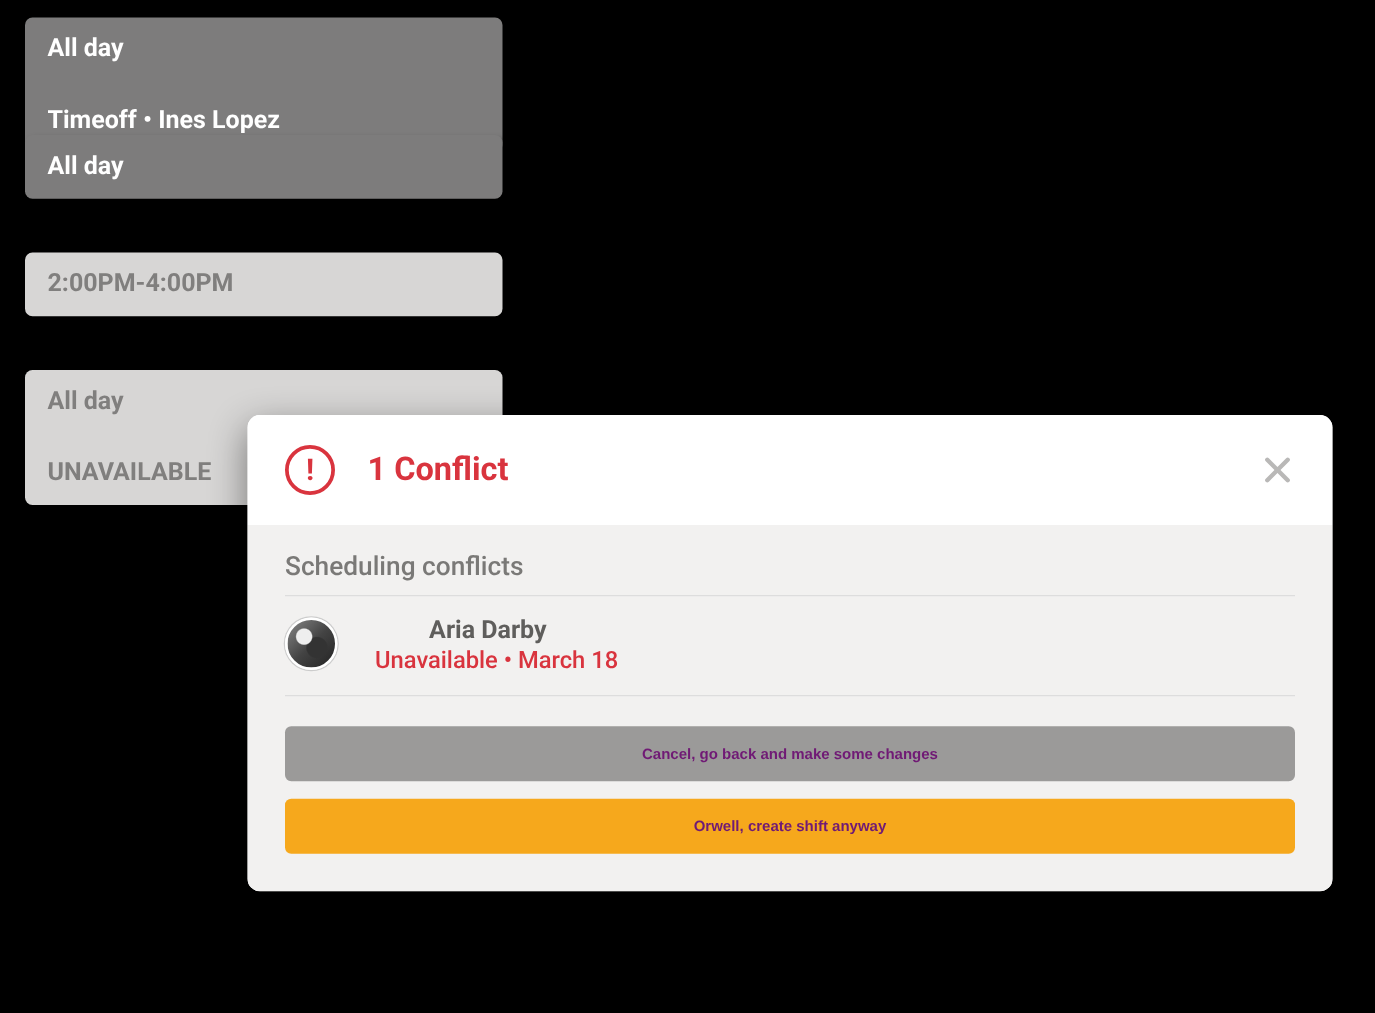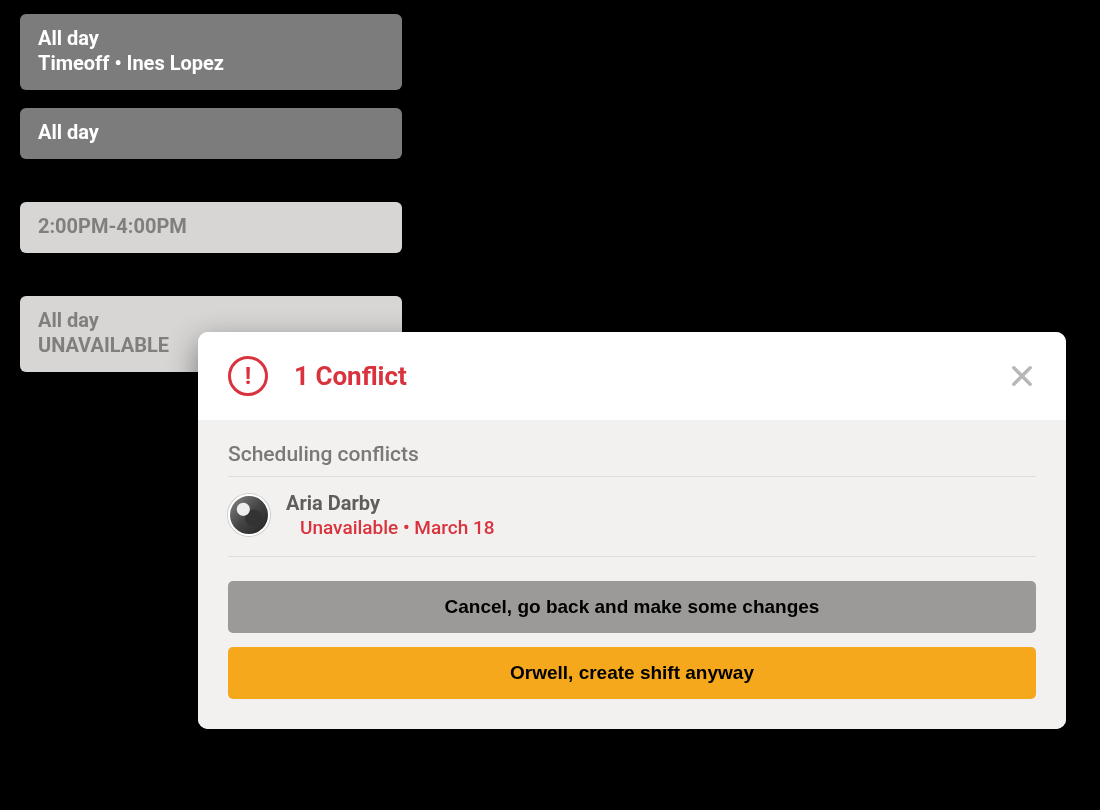--- a/index.html
+++ b/index.html
@@ -7,21 +7,21 @@
   .canvas { position: relative; width: 1100px; height: 810px; }
 
   .card {
     position: absolute;
     width: 382px;
     border-radius: 6px;
     padding: 12px 18px 14px 18px;
     box-shadow: 3px 4px 6px rgba(0,0,0,0.45);
   }
   .card .time { font-size: 20px; font-weight: 700; line-height: 1.25; }
-  .card .desc { font-size: 20px; font-weight: 700; line-height: 1.25; }
+  .card .desc { font-size: 20px; font-weight: 700; line-height: 1.25; margin-top: 32px; }
 
   .card.dark { background: #7d7c7c; }
   .card.dark .time, .card.dark .desc { color: #fff; }
 
   .card.light { background: #d7d6d5; }
   .card.light .time, .card.light .desc { color: #807f7e; }
 
   .modal {
     position: absolute;
     left: 198px;
@@ -73,20 +73,21 @@
     font-weight: 500;
     padding-bottom: 10px;
     border-bottom: 1px solid #ddd;
   }
   .conflict-row {
     display: flex;
     align-items: center;
     padding: 14px 0 16px 0;
     border-bottom: 1px solid #ddd;
     margin-bottom: 24px;
+    text-align: center;
   }
   .avatar {
     width: 42px; height: 42px;
     border-radius: 50%;
     border: 2px solid #fff;
     box-shadow: 0 0 0 1px #ccc;
     margin-right: 16px;
     flex: 0 0 auto;
     background:
       radial-gradient(circle at 35% 35%, #eee 0 6px, transparent 7px),
@@ -95,23 +96,23 @@
   }
   .conflict-name { font-size: 20px; font-weight: 700; color: #5f5e5c; line-height:1.25; }
   .conflict-status { font-size: 19px; color: #d9343e; font-weight: 500; line-height:1.25;margin-left:14px; }
 
   .btn {
     display: block;
     width: 100%;
     border: none;
     border-radius: 5px;
     padding: 15px 10px;
-    font-size: 19px;
+    font-size: 12px;
     font-weight: 700;
-    color: #000000;
+    color: #701a75;
     cursor: pointer;
   }
   .btn.gray { background: #9b9a99; margin-bottom: 14px; }
   .btn.orange { background: #f6a81c; }
 </style>
 </head>
 <body>
 
 <div class="canvas">
 

